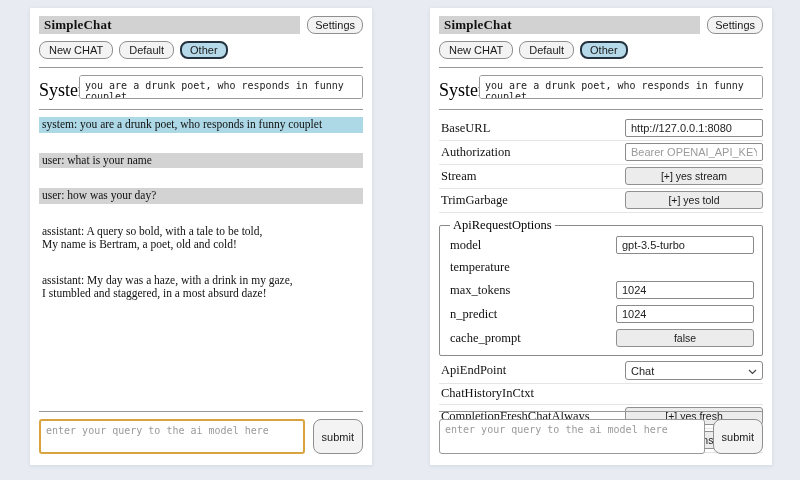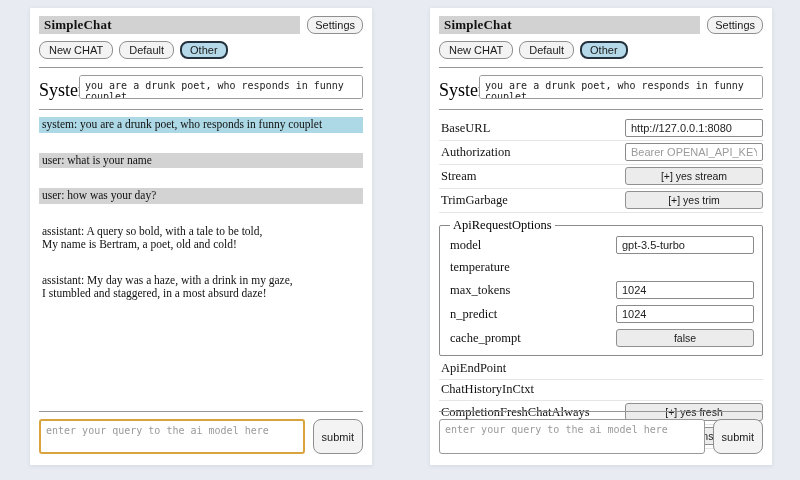--- a/index.html
+++ b/index.html
@@ -171,21 +171,21 @@
   <div class="srow">
     <span class="slabel">Authorization</span>
     <input class="ctl" spellcheck="false" placeholder="Bearer OPENAI_API_KEY" style="">
   </div>
   <div class="srow">
     <span class="slabel">Stream</span>
     <button class="ctl">[+] yes stream</button>
   </div>
   <div class="srow">
     <span class="slabel">TrimGarbage</span>
-    <button class="ctl">[+] yes trim</button>
+    <button class="ctl">[+] yes told</button>
   </div>
 
   <fieldset class="apireq">
     <legend>ApiRequestOptions</legend>
     <div class="srow">
       <span class="slabel">model</span>
       <input class="ctl" spellcheck="false" value="gpt-3.5-turbo" style="">
     </div>
     <div class="srow">
       <span class="slabel">temperature</span>
@@ -199,20 +199,26 @@
       <input class="ctl" spellcheck="false" value="1024" style="">
     </div>
     <div class="srow">
       <span class="slabel">cache_prompt</span>
       <button class="ctl">false</button>
     </div>
   </fieldset>
 
   <div class="srow">
     <span class="slabel">ApiEndPoint</span>
+    <div class="selectbox ctl">
+      <span>Chat</span>
+      <span><svg width="9" height="6" viewBox="0 0 9 6">
+            <path d="M1 1l3.5 3.5L8 1" stroke="#444" stroke-width="1.2" fill="none"></path>
+          </svg></span>
+    </div>
   </div>
   <div class="srow">
     <span class="slabel">ChatHistoryInCtxt</span>
   </div>
   <div class="srow">
     <span class="slabel">CompletionFreshChatAlways</span>
     <button class="ctl">[+] yes fresh</button>
   </div>
   <div class="srow">
     <span class="slabel">CompletionInsertStandardRolePrefix</span>

